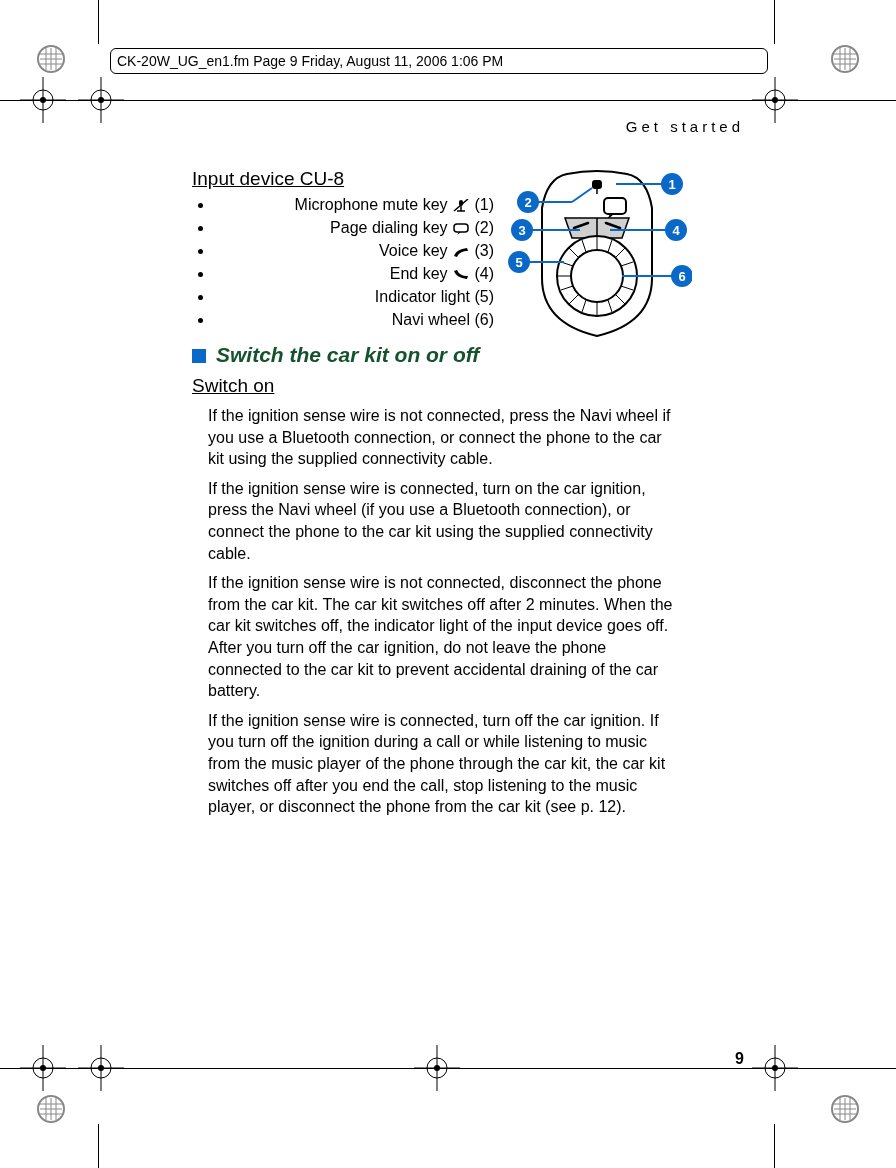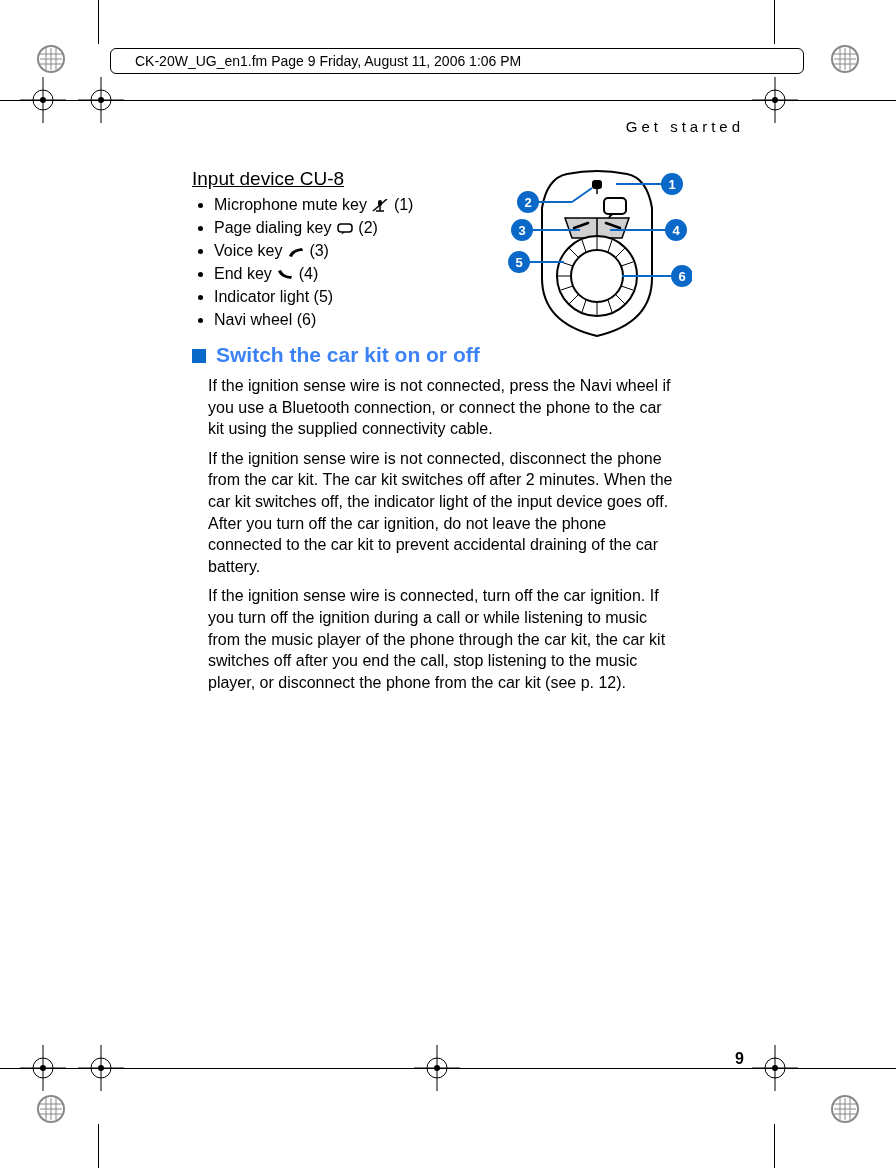--- a/index.html
+++ b/index.html
@@ -36,21 +36,21 @@
     width: 1px;
     background: #000;
   }
   .header-box {
     position: absolute;
     left: 110px;
     top: 48px;
     width: 644px;
     border: 1px solid #000;
     border-radius: 6px;
-    padding: 4px 24px;
+    padding: 4px 6px;
     font-size: 14px;
   }
   .running-head {
     position: absolute;
     right: 152px;
     top: 118px;
     font-size: 15px;
     letter-spacing: 4px;
     font-weight: normal;
   }
@@ -67,32 +67,34 @@
     margin: 8px 0 6px 0;
   }
   ul.keys {
     list-style: disc;
     padding-left: 22px;
     margin: 4px 0 8px 0;
   }
   ul.keys li {
     font-size: 16px;
     margin: 5px 0;
+    text-align: right;
   }
   .inline-icon {
     display: inline-block;
     vertical-align: middle;
     width: 18px;
     height: 14px;
   }
   h2.section {
     font-size: 21px;
     font-weight: bold;
-    color: #3b82f6;
+    color: #14532d;
     margin: 14px 0 6px 0;
+    font-style: italic;
   }
   h2.section .sq {
     display: inline-block;
     width: 14px;
     height: 14px;
     background: #0a69c8;
     margin-right: 10px;
     vertical-align: -1px;
   }
   p.body {
@@ -330,20 +332,22 @@
         <text class="callout-num" x="174" y="62">4</text>
       <circle class="callout" cx="17" cy="94" r="11"></circle>
         <text class="callout-num" x="17" y="94">5</text>
       <circle class="callout" cx="180" cy="108" r="11"></circle>
         <text class="callout-num" x="180" y="108">6</text>
     </svg>
   </div>
 
   <h2 class="section"><span class="sq"></span><span>Switch the car kit on or off</span></h2>
 
+  <h3 class="sub">Switch on</h3>
   <p class="body">If the ignition sense wire is not connected, press the Navi wheel if you use a Bluetooth connection, or connect the phone to the car kit using the supplied connectivity cable.</p>
+  <p class="body">If the ignition sense wire is connected, turn on the car ignition, press the Navi wheel (if you use a Bluetooth connection), or connect the phone to the car kit using the supplied connectivity cable.</p>
 
   <p class="body">If the ignition sense wire is not connected, disconnect the phone from the car kit. The car kit switches off after 2 minutes. When the car kit switches off, the indicator light of the input device goes off. After you turn off the car ignition, do not leave the phone connected to the car kit to prevent accidental draining of the car battery.</p>
   <p class="body">If the ignition sense wire is connected, turn off the car ignition. If you turn off the ignition during a call or while listening to music from the music player of the phone through the car kit, the car kit switches off after you end the call, stop listening to the music player, or disconnect the phone from the car kit (see p. 12).</p>
 
 </div>
 
 <div class="pagenum">9</div>
 
 </body></html>

